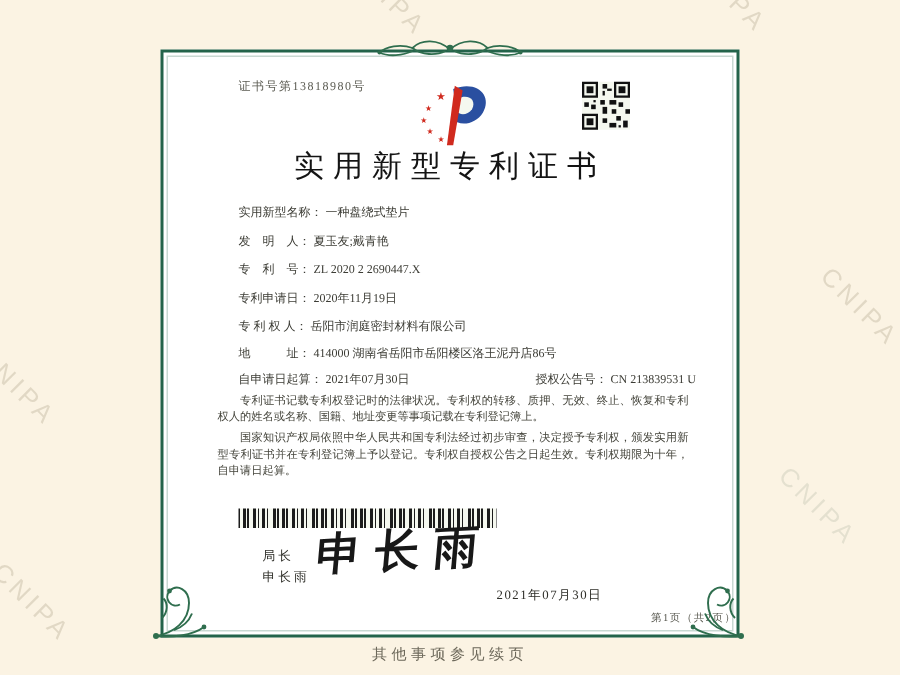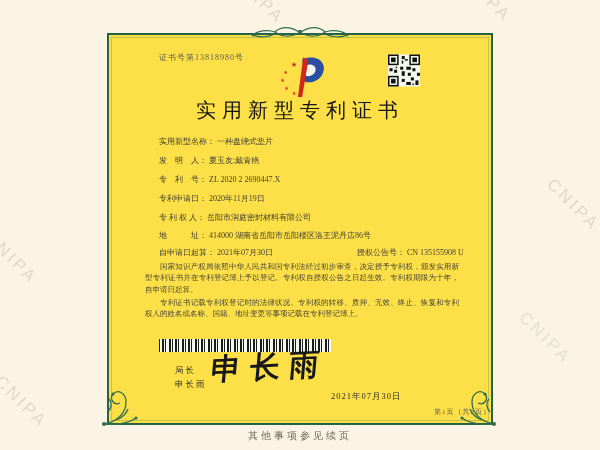--- a/index.html
+++ b/index.html
@@ -19,21 +19,21 @@
     transform:rotate(45deg);
     white-space:nowrap;
     pointer-events:none;
   }
   .watermark.inner{color:rgba(140,150,128,0.20);}
   .frame{
     position:absolute;
     left:107px;top:33px;
     width:386px;height:392px;
     box-sizing:border-box;
-    background:#fde047;
+    background:#ffffff;
     border:2px solid #23634a;
     outline:1px solid rgba(35,99,74,0.25);
     outline-offset:-5px;
   }
   .cert-no{
     position:absolute;left:50px;top:17px;
     font-size:8px;letter-spacing:1px;color:#5b5b52;
   }
   .emblem{position:absolute;left:158px;top:18px;width:64px;height:46px;}
   .qr{position:absolute;left:279px;top:19px;width:32px;height:33px;}
@@ -166,27 +166,27 @@
     </div>
     <div class="field-row" style="top:177px">
       <span class="label">专 利 权 人：</span><span class="value">岳阳市润庭密封材料有限公司</span>
     </div>
     <div class="field-row" style="top:195px">
       <span class="label">地　　　址：</span><span class="value">414000 湖南省岳阳市岳阳楼区洛王泥丹店86号</span>
     </div>
     <div class="field-row" style="top:212px">
       <span class="label">自申请日起算：</span><span class="value">2021年07月30日</span>
       <span class="field-pair2">
-        <span class="label">授权公告号：</span><span class="value">CN 135155908 U</span>
+        <span class="label">授权公告号：</span><span class="value">CN 213839531 U</span>
       </span>
     </div>
 
     <div class="paras">
+      <p>专利证书记载专利权登记时的法律状况。专利权的转移、质押、无效、终止、恢复和专利权人的姓名或名称、国籍、地址变更等事项记载在专利登记簿上。</p>
       <p>国家知识产权局依照中华人民共和国专利法经过初步审查，决定授予专利权，颁发实用新型专利证书并在专利登记簿上予以登记。专利权自授权公告之日起生效。专利权期限为十年，自申请日起算。</p>
-      <p>专利证书记载专利权登记时的法律状况。专利权的转移、质押、无效、终止、恢复和专利权人的姓名或名称、国籍、地址变更等事项记载在专利登记簿上。</p>
     </div>
 
     <div class="barcode"></div>
 
     <div class="sig-label" style="top:330px">局长</div>
     <div class="sig-label" style="top:344px">申长雨</div>
     <div class="sig-script">申长雨</div>
     <div class="grant-date">2021年07月30日</div>
 
     <div class="page-indicator">第1页（共2页）</div>

